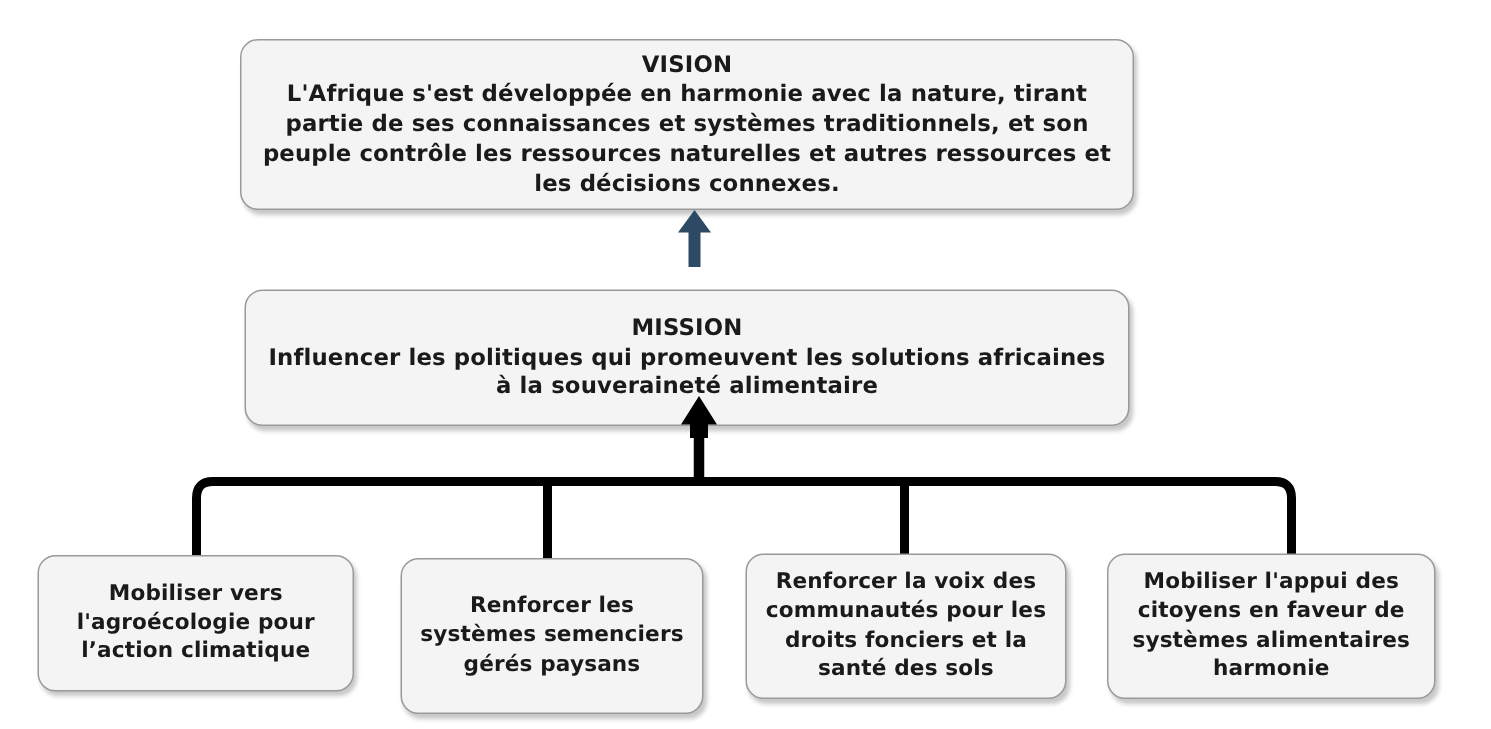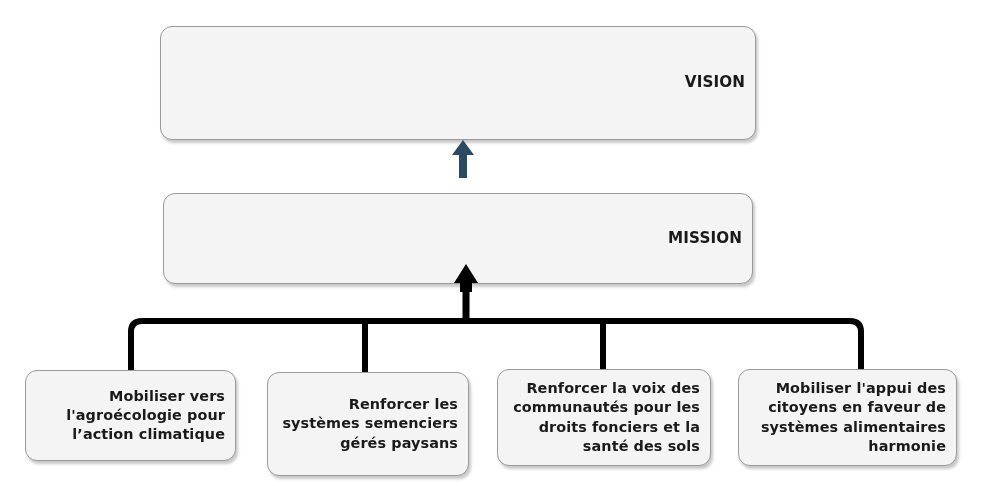--- a/index.html
+++ b/index.html
@@ -22,21 +22,21 @@
   .box {
     position: absolute;
     box-sizing: border-box;
     background: #f4f4f4;
     border: 1px solid #9a9a9a;
     border-radius: 12px;
     box-shadow: 2px 3px 3px rgba(0,0,0,0.22);
     display: flex;
     align-items: center;
     justify-content: center;
-    text-align: right;
+    text-align: center;
     color: #1a1a1a;
     font-weight: bold;
     line-height: 1.30;
     letter-spacing: 0.1px;
   }
   .box-inner {
     padding: 0 10px;
     width: 100%;
   }
   .box .heading {
@@ -92,30 +92,32 @@
   }
 </style>
 </head>
 <body>
 
 <div id="canvas">
 
   <div class="box" id="vision-box">
     <div class="box-inner">
       <span class="heading">VISION</span>
+      <span class="body">L'Afrique s'est développée en harmonie avec la nature, tirant partie de ses connaissances et systèmes traditionnels, et son peuple contrôle les ressources naturelles et autres ressources et les décisions connexes.</span>
     </div>
   </div>
 
   <svg class="connector" id="arrow-vision" viewBox="0 0 26 38" xmlns="http://www.w3.org/2000/svg">
     <polygon points="13,0 24,15 17,15 17,38 9,38 9,15 2,15" fill="#2c4a63"></polygon>
   </svg>
 
   <div class="box" id="mission-box">
     <div class="box-inner">
       <span class="heading">MISSION</span>
+      <span class="body">Influencer les politiques qui promeuvent les solutions africaines à la souveraineté alimentaire</span>
     </div>
   </div>
 
   <svg class="connector" id="connector-pillars" viewBox="0 0 994 116" xmlns="http://www.w3.org/2000/svg">
 
     <polygon points="466,0 478,19 472,19 472,28 460,28 460,19 454,19" fill="#000000"></polygon>
 
     <path d="M466,22 L466,56" stroke="#000000" stroke-width="7" fill="none"></path>
 
     <path d="M131,116 L131,68 Q131,57 142,57 L850,57 Q861,57 861,68 L861,116" stroke="#000000" stroke-width="6" fill="none" stroke-linecap="butt"></path>

